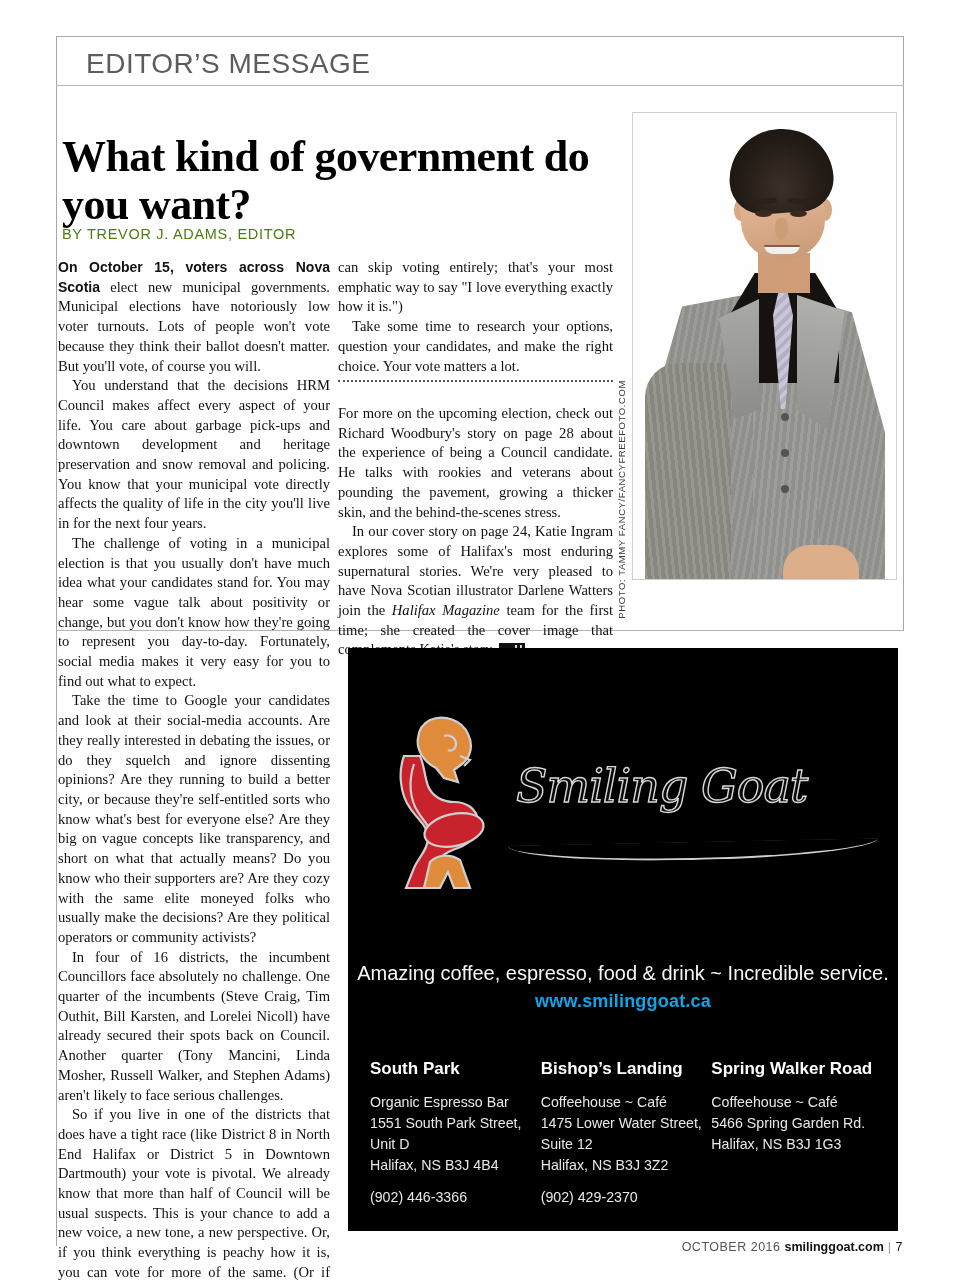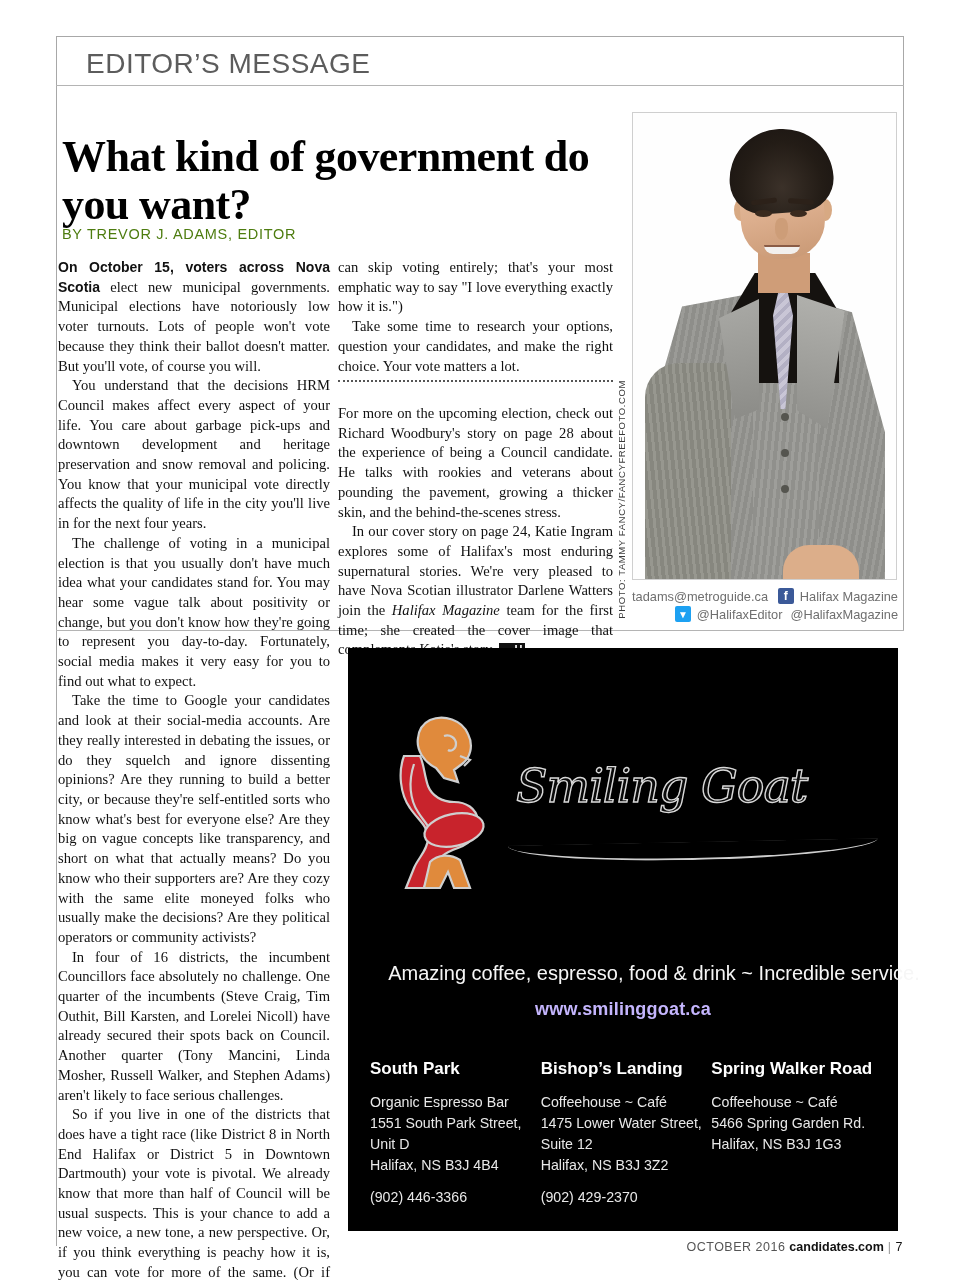--- a/index.html
+++ b/index.html
@@ -264,25 +264,25 @@
     border-bottom: 2px solid #cfcfcf;
     border-radius: 0 0 50% 50% / 0 0 100% 100%;
     transform: rotate(-1.2deg);
   }
   .ad-tag1 {
     position: absolute; left: 0; top: 284px; width: 550px; text-align: center;
     font-size: 21px; letter-spacing: 0.6px; color: #f2f2f2; font-weight: 400;
   }
   .ad-tag2 {
     position: absolute; left: 0; top: 314px; width: 550px; text-align: center;
-    font-size: 20px; color: #f6f6f6; font-weight: 400; margin-left: 31px;
+    font-size: 20px; color: #f6f6f6; font-weight: 400;
   }
   .ad-url {
     position: absolute; left: 0; top: 343px; width: 550px; text-align: center;
-    font-size: 18px; font-weight: bold; color: #c4b5fd; letter-spacing: 0.2px; margin-top: 8px;
+    font-size: 18px; font-weight: bold; color: #0ea5e9; letter-spacing: 0.2px;
   }
   .ad-locs {
     position: absolute; left: 22px; top: 410px; width: 512px;
     display: flex; gap: 0;
   }
   .loc { width: 171px; }
   .loc h4 {
     margin: 0 0 12px 0;
     font-size: 17px; font-weight: bold; color: #fff; line-height: 22px;
   }
@@ -363,36 +363,20 @@
       <div class="p-brow r"></div>
       <div class="p-eye l"></div>
       <div class="p-eye r"></div>
       <div class="p-nose"></div>
       <div class="p-mouth"></div>
       <div class="p-hand"></div>
     </div>
   </div>
   <div class="photo-credit">PHOTO: TAMMY FANCY/FANCYFREEFOTO.COM</div>
 
-  <div class="social">
-    <div class="row row1">
-      <span>tadams@metroguide.ca</span>
-      <span style="display:flex;align-items:center">
-        <span class="sicon fb">f</span>
-        <span>Halifax Magazine</span>
-      </span>
-    </div>
-    <div class="row row2">
-      <span style="display:flex;align-items:center">
-        <span class="sicon tw">▼</span>
-        <span>@HalifaxEditor</span>
-      </span>
-      <span>@HalifaxMagazine</span>
-    </div>
-  </div>
 
   <div class="ad">
     <div class="ad-logo-wrap">
       <svg class="goat" viewBox="0 0 110 186">
         <g stroke="#cfcfcf" stroke-width="2.2" fill="none">
           <path d="M46 8 C60 2 78 8 84 22 C90 34 86 46 78 52 L70 58 L74 70 L60 66 L52 56 C40 50 32 38 34 26 C35 16 40 11 46 8 Z" fill="#e08a3c"></path>
           <path d="M20 44 C14 60 16 82 26 96 C34 108 44 114 44 126 C44 138 34 146 30 156 L22 176 L40 176 L46 160 C52 146 62 140 74 136 C88 131 96 120 94 108 C92 96 82 90 70 90 C58 90 48 84 44 74 C40 62 40 52 36 44 Z" fill="#c8232c"></path>
           <path d="M30 52 C24 70 26 88 34 100 C40 110 48 116 48 126" fill="none"></path>
           <ellipse cx="70" cy="118" rx="30" ry="16" fill="#c8232c" transform="rotate(-12 70 118)"></ellipse>
           <path d="M46 150 C54 142 66 142 76 148 L86 176 L70 176 L64 160 L56 176 L40 176 Z" fill="#e08a3c"></path>
@@ -427,18 +411,18 @@
         <h4>Spring Walker Road</h4>
         <div class="line">Coffeehouse ~ Café</div>
         <div class="line">5466 Spring Garden Rd.</div>
         <div class="line">Halifax, NS  B3J 1G3</div>
       </div>
     </div>
   </div>
 
   <div class="footer">
     <span class="mo">OCTOBER 2016</span>
-    <span class="site">candidates.com</span>
+    <span class="site">smilinggoat.com</span>
     <span class="sep">|</span>
     <span class="pg">7</span>
   </div>
 
 </div>
 
 </body></html>

